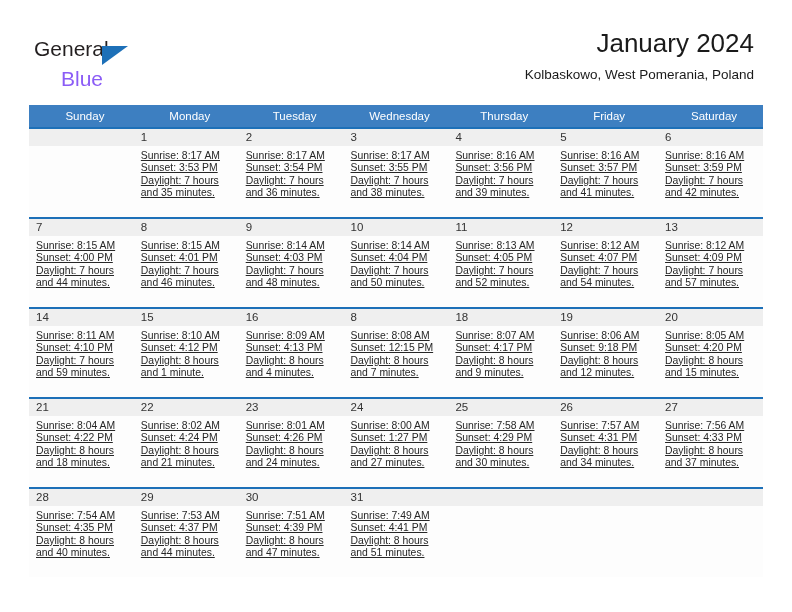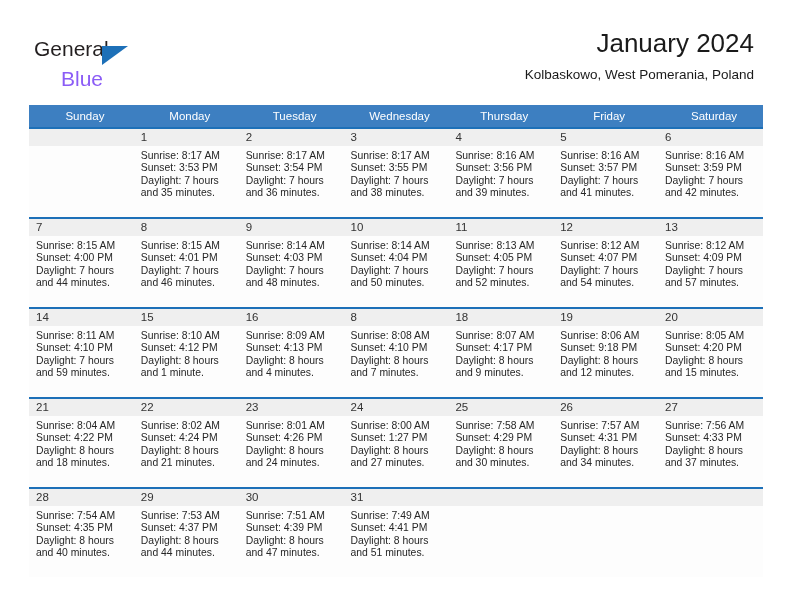--- a/index.html
+++ b/index.html
@@ -116,20 +116,21 @@
     font-size: 11.5px;
     color: #333333;
     line-height: 17px;
   }
   .detail {
     padding: 4px 4px 0 7px;
     font-size: 10.4px;
     color: #262626;
     line-height: 12.4px;
     white-space: pre-line;
+    text-decoration: underline;
   }
   .empty .daynum-band { background: #efefef; }
 </style>
 </head>
 <body>
 
 <div id="page">
 
   <div class="header">
 
@@ -311,21 +312,21 @@
               <div class="detail">Sunrise: 8:09 AM
 Sunset: 4:13 PM
 Daylight: 8 hours
 and 4 minutes.</div>
             </div>
           </td>
           <td>
             <div class="daycell">
               <div class="daynum-band">8</div>
               <div class="detail">Sunrise: 8:08 AM
-Sunset: 4:10 PM
+Sunset: 12:15 PM
 Daylight: 8 hours
 and 7 minutes.</div>
             </div>
           </td>
           <td>
             <div class="daycell">
               <div class="daynum-band">18</div>
               <div class="detail">Sunrise: 8:07 AM
 Sunset: 4:17 PM
 Daylight: 8 hours

